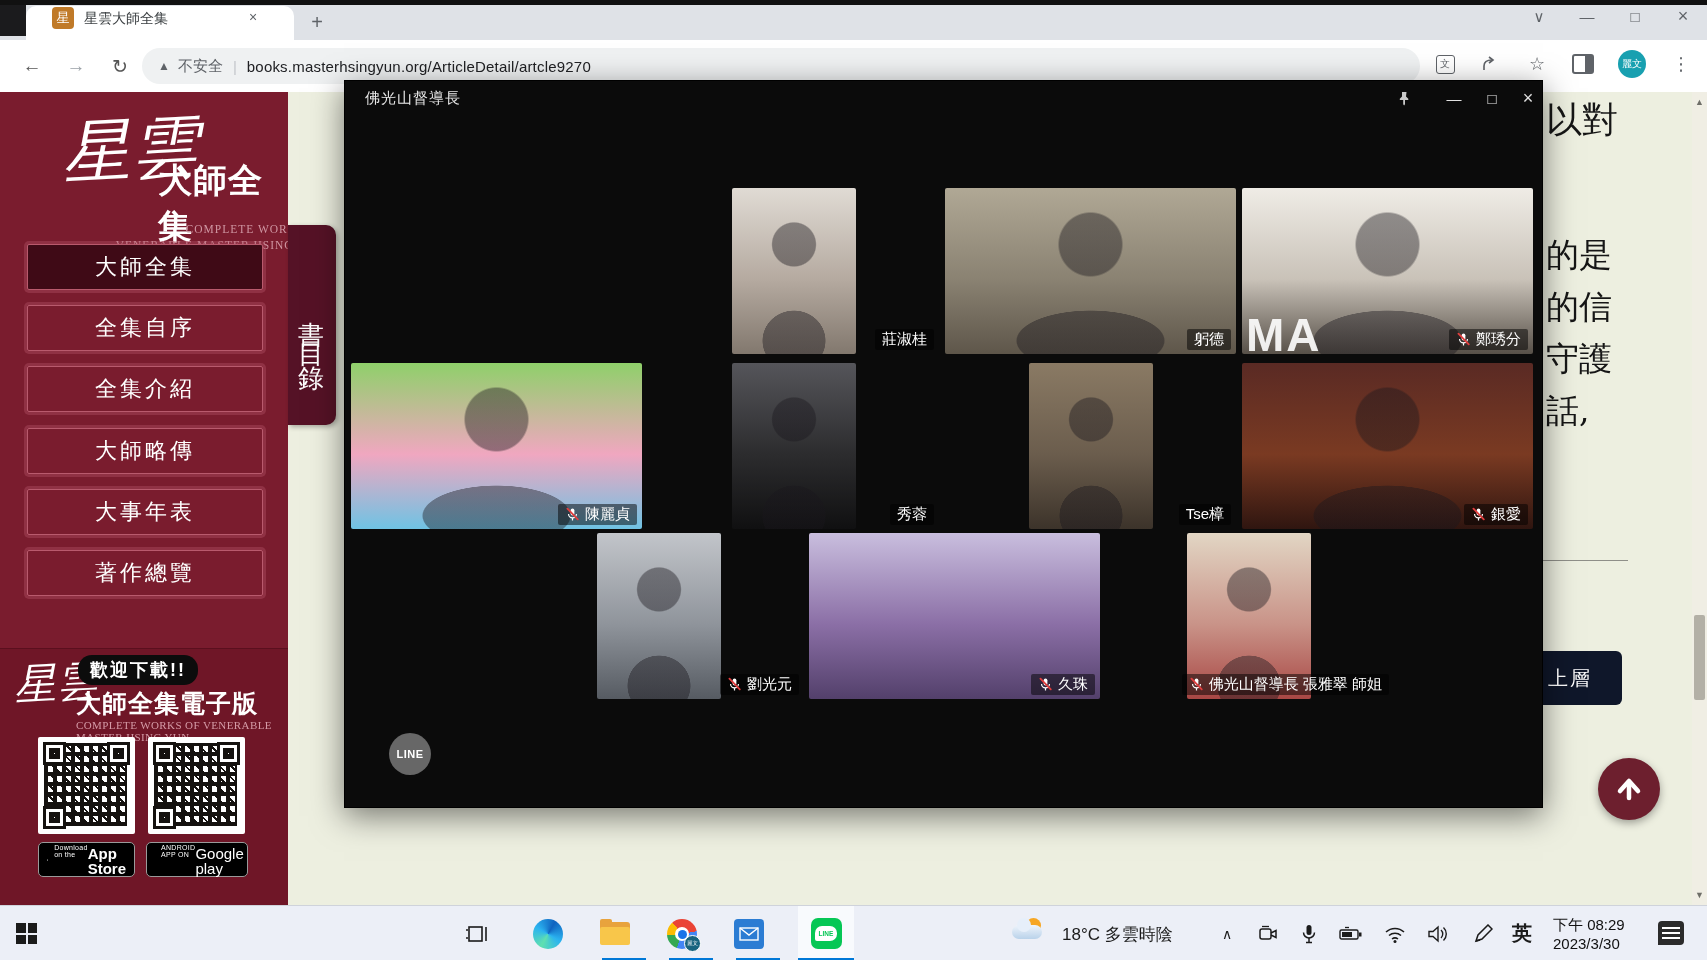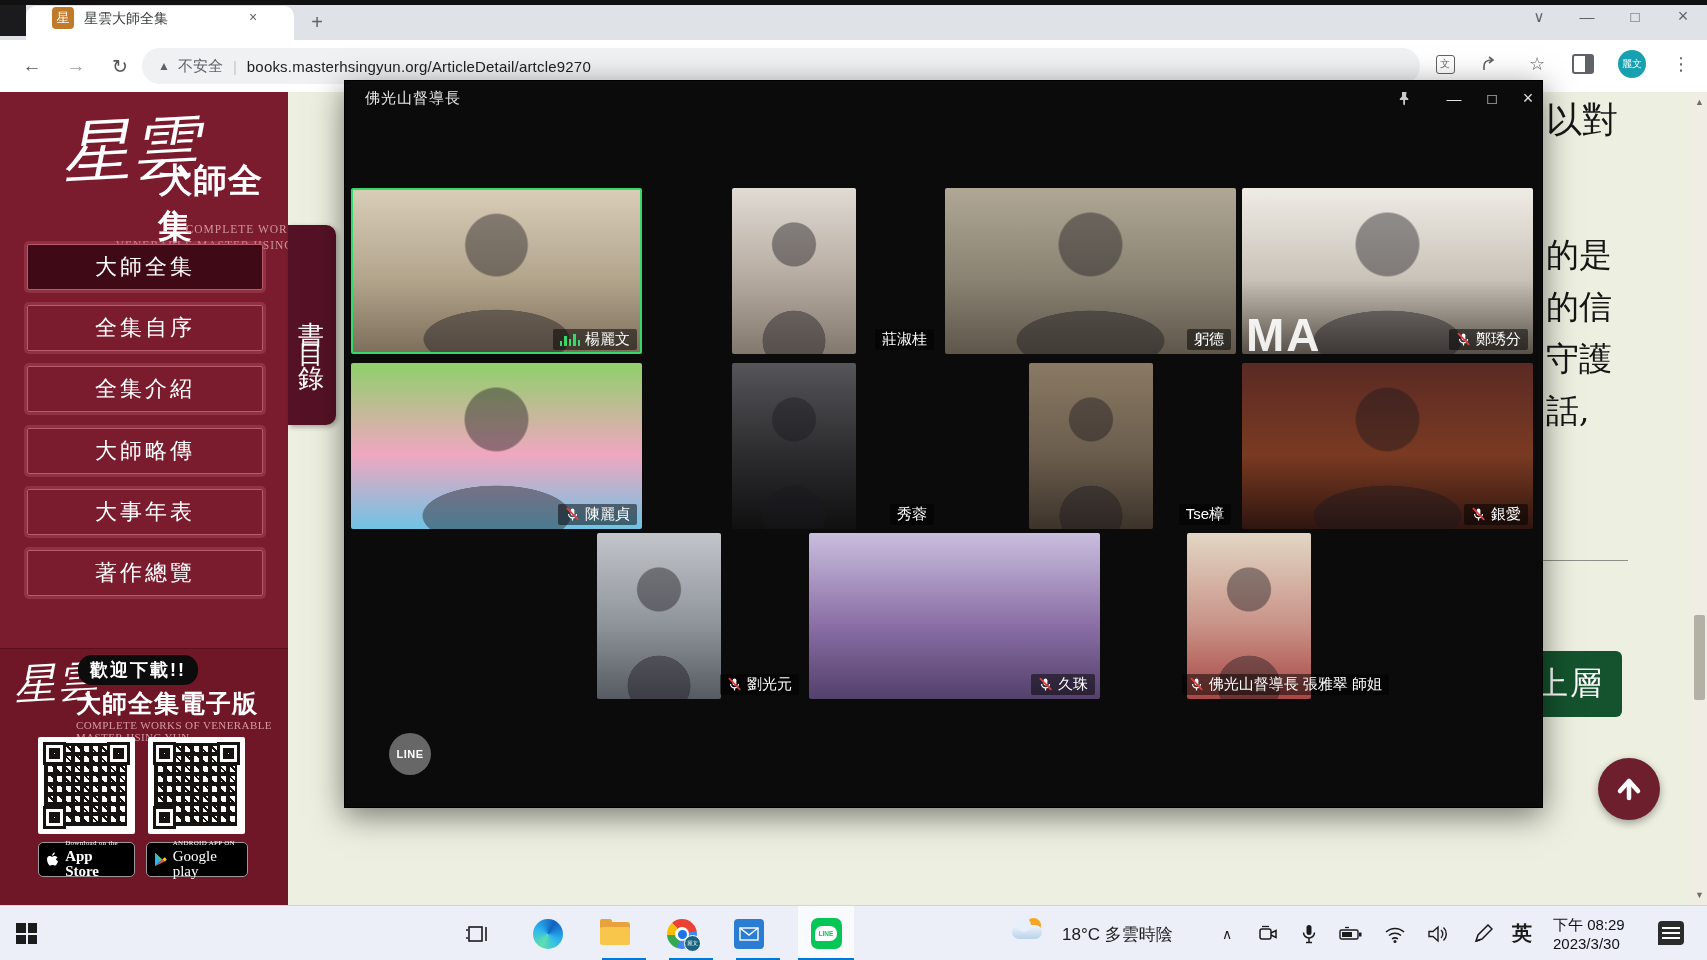--- a/index.html
+++ b/index.html
@@ -31,22 +31,22 @@
   .t-ico{width:22px;height:22px;display:flex;align-items:center;justify-content:center;color:#5f6368;}
   .translate-box{width:17px;height:17px;border:1.5px solid #5f6368;border-radius:3px;font-size:10px;color:#5f6368;display:flex;align-items:center;justify-content:center;}
   .panel-ico{width:18px;height:16px;border:2px solid #5f6368;border-radius:3px;position:relative;}
   .panel-ico::after{content:"";position:absolute;right:0;top:0;width:7px;height:100%;background:#5f6368;}
   .avatar{width:28px;height:28px;border-radius:50%;background:#18a0b0;color:#fff;font-size:10px;display:flex;align-items:center;justify-content:center;}
 
   
   .pagebg{position:absolute;left:288px;top:92px;width:1404px;height:813px;background:#edefe0;}
   .frag{position:absolute;font-family:"DejaVu Serif","Liberation Serif",serif;color:#161616;font-size:33px;white-space:nowrap;}
   .page-divider{position:absolute;left:1452px;top:560px;width:176px;border-top:1px solid #8f8f89;}
-  .upper-btn{position:absolute;left:1518px;top:651px;width:104px;height:66px;background:#14532d;border-radius:6px;
-    color:#fff;font-size:32px;display:flex;align-items:center;justify-content:center;letter-spacing:2px;}
+  .upper-btn{position:absolute;left:1518px;top:651px;width:104px;height:54px;background:#0f172a;border-radius:6px;
+    color:#fff;font-size:20px;display:flex;align-items:center;justify-content:center;letter-spacing:2px;}
   .top-circle{position:absolute;left:1598px;top:758px;width:62px;height:62px;border-radius:50%;background:#6d1f2e;
     box-shadow:0 3px 8px rgba(0,0,0,.35);display:flex;align-items:center;justify-content:center;}
   .scrollbar{position:absolute;left:1692px;top:92px;width:15px;height:813px;background:#f0eee4;}
   .sb-arrow{position:absolute;left:0;width:15px;height:16px;color:#6e6e68;font-size:9px;display:flex;align-items:center;justify-content:center;}
   .sb-thumb{position:absolute;left:2px;top:523px;width:11px;height:85px;background:#b3b0a6;border-radius:2px;}
 
   
   .sidebar{position:absolute;left:0;top:92px;width:288px;height:813px;background:#7a1c2e;color:#fff;}
   .logo-script{position:absolute;left:62px;top:28px;font-size:68px;line-height:60px;font-family:"DejaVu Serif",serif;font-style:italic;color:#fff;transform:rotate(-3deg);}
   .logo-title{position:absolute;left:158px;top:66px;font-size:34px;font-weight:bold;font-family:"DejaVu Serif",serif;color:#fff;letter-spacing:1px;}
@@ -60,21 +60,21 @@
   .promo-title{position:absolute;left:76px;top:38px;font-size:25px;font-weight:bold;font-family:"DejaVu Serif",serif;letter-spacing:1px;}
   .promo-sub{position:absolute;left:76px;top:70px;font-size:11px;color:#d49aa6;letter-spacing:.4px;font-family:"Liberation Serif",serif;}
   .qr{position:absolute;top:88px;width:97px;height:97px;background:#fff;border-radius:2px;
     background-image:repeating-linear-gradient(90deg,#15120f 0 4px,transparent 4px 9px),
       repeating-linear-gradient(0deg,#15120f 0 4px,transparent 4px 10px),
       repeating-linear-gradient(45deg,#15120f 0 2px,transparent 2px 8px);
     background-size:86% 86%;background-position:6px 6px;background-repeat:no-repeat;background-color:#fff;}
   .finder{position:absolute;width:17px;height:17px;background:#fff;border:3px solid #15120f;box-shadow:inset 0 0 0 3px #fff,inset 0 0 0 8px #15120f;}
   .badge{position:absolute;top:193px;height:35px;background:#000;border:1px solid #9a9a9a;border-radius:5px;color:#fff;
     display:flex;align-items:center;gap:6px;padding:0 8px;box-sizing:border-box;}
-  .badge .col{display:flex;flex-direction:column;line-height:1;font-family:Liberation Serif, serif;}
+  .badge .col{display:flex;line-height:1;}
   .badge .small{font-size:7px;letter-spacing:.3px;}
   .badge .big{font-size:15px;font-weight:bold;margin-top:2px;}
   .booktab{position:absolute;left:288px;top:225px;width:48px;height:200px;background:#551226;border-radius:0 10px 10px 0;
     color:#fff;font-size:26px;display:flex;align-items:center;justify-content:center;box-shadow:2px 2px 5px rgba(0,0,0,.3);
     writing-mode:vertical-lr;letter-spacing:22px;text-indent:18px;font-family:"DejaVu Serif",serif;}
 
   
   .meeting{position:absolute;left:344px;top:80px;width:1197px;height:726px;background:#0b0b0b;border:1px solid #000;
     box-shadow:0 8px 30px rgba(0,0,0,.5);z-index:40;}
   .m-title{position:absolute;left:20px;top:8px;color:#e8e8e8;font-size:15px;letter-spacing:1px;}
@@ -285,34 +285,20 @@
     <div class="m-title">佛光山督導長</div>
     <div class="m-ctl" style="left:1046px">
       <svg width="14" height="15" viewBox="0 0 14 15">
           <path d="M5 1h4.5L9 5.6l2.3 2.2V9H8v4.3l-.9 1.3-.9-1.3V9H2.8V7.8L5 5.6z" fill="#c9c9c9"></path>
         </svg>
     </div>
     <div class="m-ctl" style="left:1096px">—</div>
     <div class="m-ctl" style="left:1134px">□</div>
     <div class="m-ctl" style="left:1170px;font-size:18px">×</div>
 
-    <div class="cell speaking" style="left:6px;top:107px">
-      <div class="video fill person" style="background: linear-gradient(rgb(216, 205, 184), rgb(179, 164, 140) 55%, rgb(126, 111, 92));"></div>
-      <div class="nlabel">
-
-        <span class="eq">
-            <i></i>
-            <i></i>
-            <i></i>
-            <i></i>
-            <i></i>
-          </span>
-        <span>楊麗文</span>
-      </div>
-    </div>
     <div class="cell" style="left:303px;top:107px">
       <div class="video portrait person" style="background: linear-gradient(rgb(224, 219, 212), rgb(181, 170, 160) 55%, rgb(130, 120, 110));"></div>
       <div class="nlabel">
 
         <span>莊淑桂</span>
       </div>
     </div>
     <div class="cell" style="left:600px;top:107px">
       <div class="video fill person" style="background: linear-gradient(rgb(176, 168, 149), rgb(138, 130, 114) 55%, rgb(94, 86, 74));"></div>
       <div class="nlabel">

